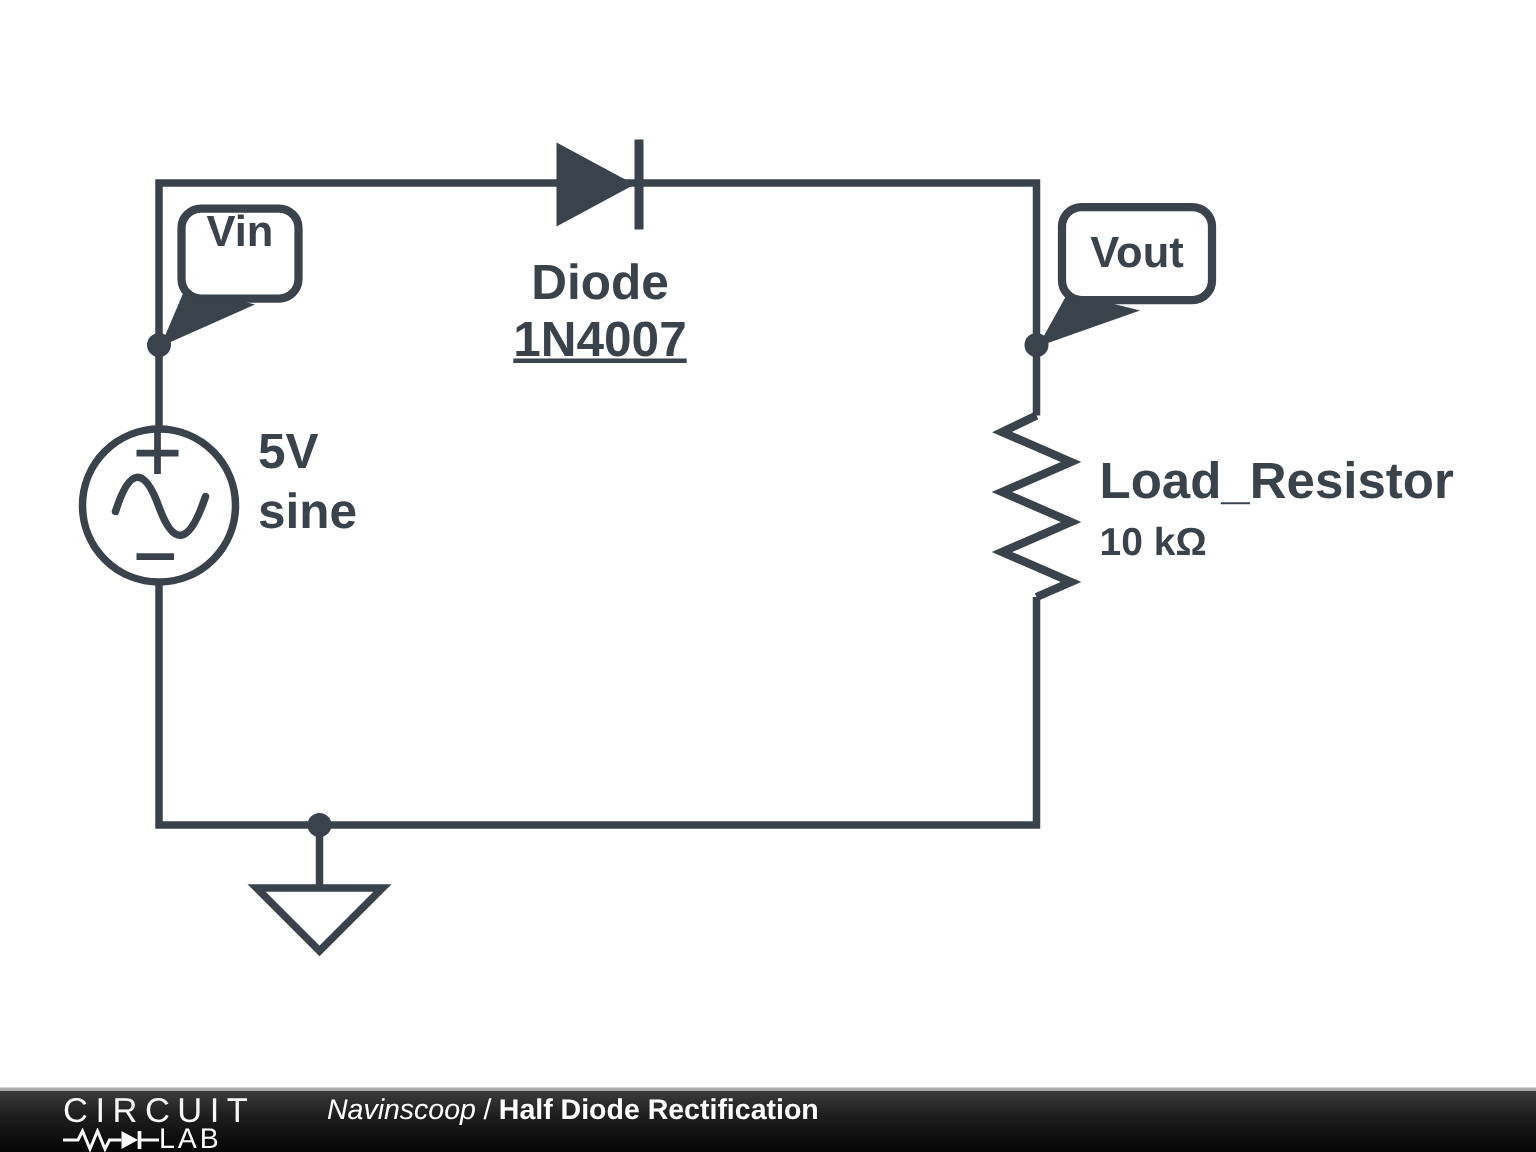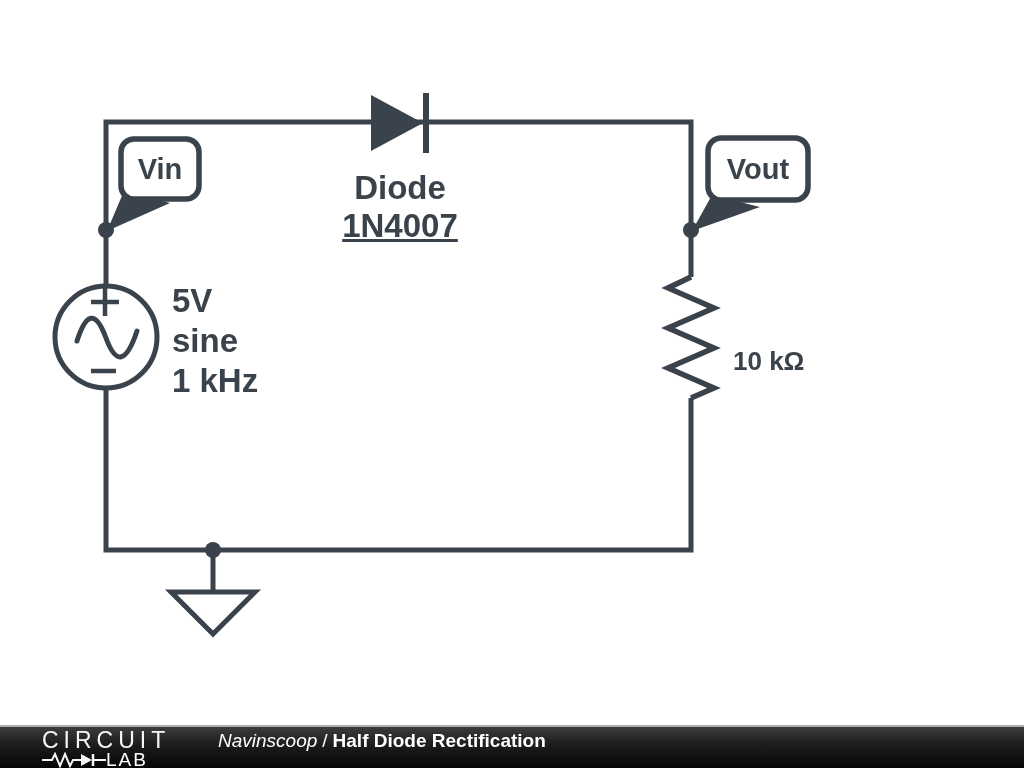--- a/index.html
+++ b/index.html
@@ -6,21 +6,21 @@
   html,body { background:#ffffff; }
   .stage {
     position:relative; width:1024px; height:768px; background:#ffffff;
     font-family:"Liberation Sans", sans-serif; overflow:hidden;
   }
   .circuit-svg { position:absolute; left:0; top:0; }
 
   
   .sch-text { position:absolute; color:#3a434b; font-weight:bold; }
   .bubble-text { display:flex; align-items:center; justify-content:center; font-size:29px; }
-  .vin-text  { left:121px; top:139px; width:78px;  height:60px;text-align:right; }
+  .vin-text  { left:121px; top:125px; width:78px;  height:60px;text-align:right; }
   .vout-text { left:708px; top:138px; width:100px; height:62px; }
   .diode-name  { left:300px; top:170px; width:200px; text-align:center; font-size:33px; line-height:36px; }
   .diode-value { left:300px; top:208px; width:200px; text-align:center; font-size:33px; line-height:36px;text-decoration:underline; }
   .src-props { left:172px; top:281px; font-size:33px; line-height:40px; }
   .res-name  { left:733px; top:303px; font-size:34px; line-height:36px; }
   .res-value { left:733px; top:343px; font-size:26px; line-height:36px; }
 
   
   .footer {
     position:absolute; left:0; top:725px; width:1024px; height:43px;
@@ -91,23 +91,23 @@
 
   <div class="sch-text bubble-text vin-text">Vin</div>
   <div class="sch-text diode-name">Diode</div>
 
   <div class="sch-text bubble-text vout-text">Vout</div>
   <div class="sch-text diode-value">1N4007</div>
 
   <div class="sch-text src-props">
     <div>5V</div>
     <div>sine</div>
-    <div>1 kHz</div>
   </div>
 
+  <div class="sch-text res-name">Load_Resistor</div>
   <div class="sch-text res-value">10 kΩ</div>
 
   <div class="footer">
     <div class="logo">
       <div class="logo-top">CIRCUIT</div>
       <div class="logo-bottom">
         <svg width="64" height="16" viewBox="0 0 64 16">
           <path d="M0,8 H10 L13,2 L18,14 L23,2 L28,14 L31,8 H39" fill="none" stroke="#f7f7f7" stroke-width="2"></path>
           <polygon points="39,2 39,14 50,8" fill="#f7f7f7"></polygon>
           <line x1="51" y1="2" x2="51" y2="14" stroke="#f7f7f7" stroke-width="2.5"></line>

